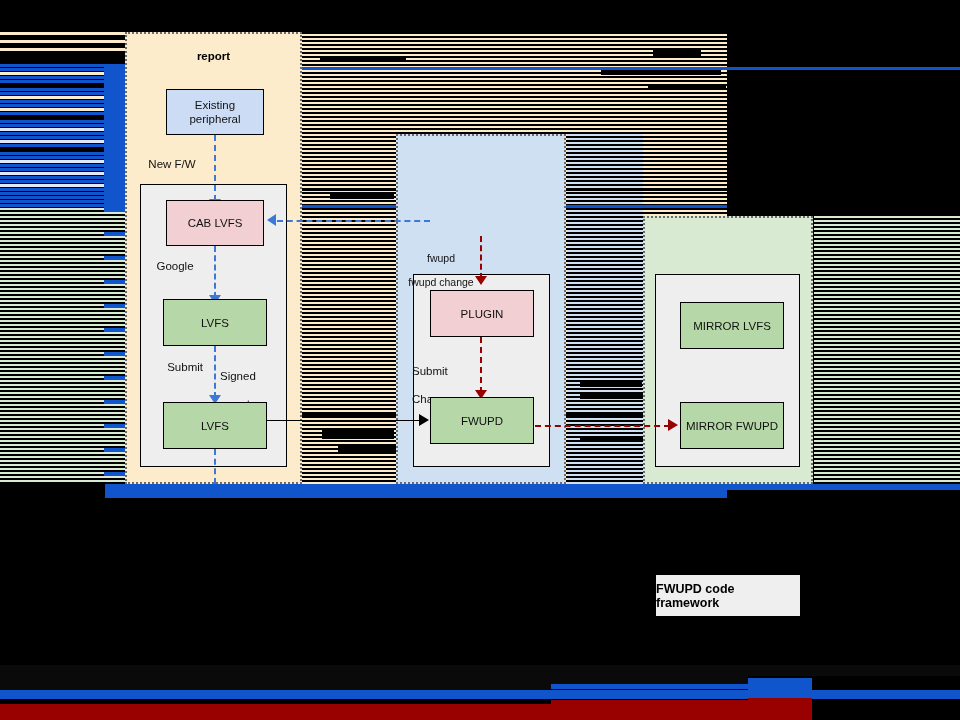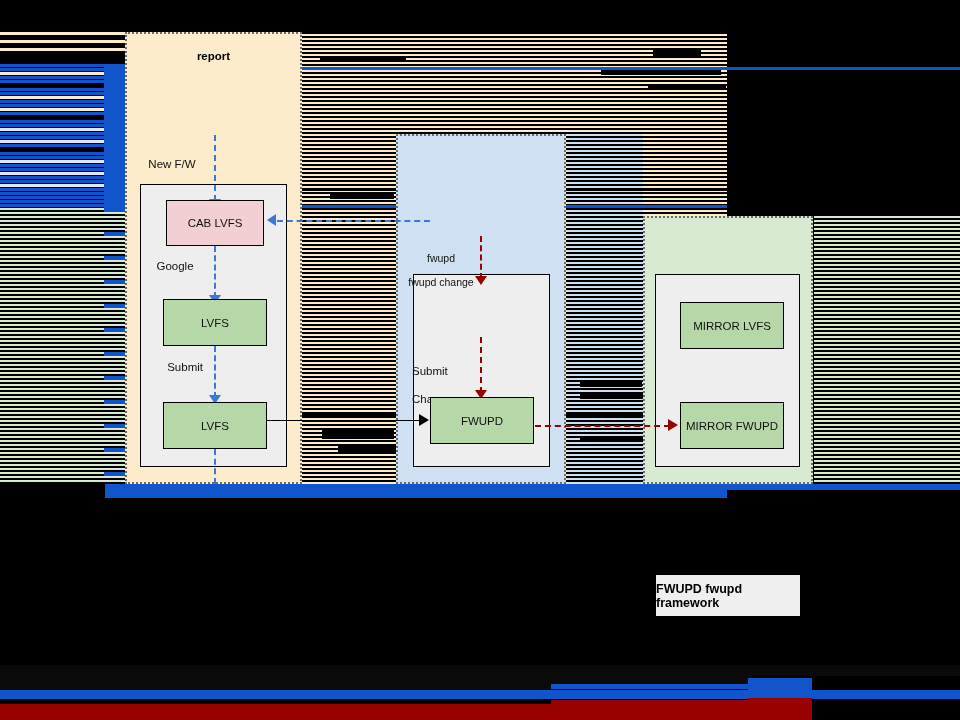--- a/index.html
+++ b/index.html
@@ -53,40 +53,50 @@
   <div class="streaks" style="left:0;top:32px;width:125px;height:452px;"></div>
 
   <div id="diagram" style="z-index: 5;">
 
     <div class="lane" style="left:0;top:0;width:177px;height:452px;background:#fdeccb;">
     </div>
     <div class="lane-title" style="left:0;top:18px;width:177px;">report</div>
 
     <div class="innerbox" style="left:15px;top:152px;width:147px;height:283px;"></div>
 
+    <div class="node n-blue" style="left:41px;top:57px;width:98px;height:46px;">
+      <div>
+        <span>Existing</span><br>
+        <span>peripheral</span>
+      </div>
+    </div>
 
     <div class="vdash" style="left:89px;top:103px;height:66px;"></div>
     <div class="ar ar-down-b" style="left:84px;top:167px;"></div>
     <div class="elabel" style="left:14px;top:125px;width:66px;">New F/W</div>
 
     <div class="node n-pink" style="left:41px;top:168px;width:98px;height:46px;">
         <span>CAB LVFS</span>
       </div>
 
     <div class="vdash" style="left:89px;top:214px;height:52px;"></div>
     <div class="ar ar-down-b" style="left:84px;top:263px;"></div>
     <div class="elabel" style="left:22px;top:227px;width:56px;">Google</div>
 
     <div class="node n-green" style="left:38px;top:267px;width:104px;height:47px;">
         <span>LVFS</span>
       </div>
 
     <div class="vdash" style="left:89px;top:314px;height:52px;"></div>
     <div class="ar ar-down-b" style="left:84px;top:363px;"></div>
     <div class="elabel" style="left:22px;top:328px;width:56px;text-align:right;">Submit</div>
+    <div class="elabel" style="left:95px;top:323px;width:62px;text-align:left;">
+      <span>Signed</span><br>
+      <span>report</span>
+    </div>
 
     <div class="node n-green" style="left:38px;top:370px;width:104px;height:47px;">
         <span>LVFS</span>
       </div>
 
     <div class="vdash" style="left:89px;top:417px;height:35px;"></div>
 
     <div class="lane" style="left:271px;top:102px;width:170px;height:350px;background:#cfe0f3;"></div>
 
     <div class="innerbox" style="left:288px;top:242px;width:137px;height:193px;"></div>
@@ -95,20 +105,23 @@
     <div class="hdash" style="left:152px;top:188px;width:153px;"></div>
     <div class="ar ar-left-b" style="left:142px;top:182px;"></div>
 
     <div class="vdash-r" style="left:355px;top:204px;height:43px;"></div>
     <div class="ar ar-down-r" style="left:350px;top:244px;"></div>
     <div class="elabel" style="left:282px;top:208px;width:68px;text-align:center;font-size:10.5px;line-height:12px;">
       <span>fwupd</span><br>
       <span>fwupd change</span>
     </div>
 
+    <div class="node n-pink" style="left:305px;top:258px;width:104px;height:47px;">
+        <span>PLUGIN</span>
+      </div>
 
     <div class="vdash-r" style="left:355px;top:305px;height:56px;"></div>
     <div class="ar ar-down-r" style="left:350px;top:358px;"></div>
     <div class="elabel" style="left:287px;top:318px;width:62px;text-align:left;">
       <span>Submit</span><br>
       <span>Changes</span>
     </div>
 
     <div class="node n-green" style="left:305px;top:365px;width:104px;height:47px;">
         <span>FWUPD</span>
@@ -890,16 +903,16 @@
       <div class="sk" style="position: absolute; left: 551px; top: 700px; width: 260px; height: 5px; background: rgb(153, 0, 0);"></div>
       <div class="sk" style="position: absolute; left: 0px; top: 704px; width: 960px; height: 16px; background: rgb(153, 0, 0);"></div>
       <div class="sk" style="position: absolute; left: 748px; top: 698px; width: 64px; height: 14px; background: rgb(153, 0, 0);"></div>
       <div class="sk" style="position: absolute; left: 812px; top: 704px; width: 148px; height: 16px; background: rgb(0, 0, 0);"></div>
       <div class="sk" style="position: absolute; left: 0px; top: 712px; width: 780px; height: 8px; background: rgb(153, 0, 0);"></div>
       <div class="sk" style="position: absolute; left: 0px; top: 0px; width: 960px; height: 32px; background: rgb(0, 0, 0);"></div>
       <div class="sk" style="position: absolute; left: 727px; top: 32px; width: 86px; height: 2px; background: rgb(0, 0, 0);"></div>
     </div>
 
   <div id="caption" style="left: 656px; top: 575px; width: 144px; height: 41px; z-index: 6;">
-    <span>FWUPD fwupd framework</span>
+    <span>FWUPD code framework</span>
   </div>
 
 </div>
 
 </body></html>

